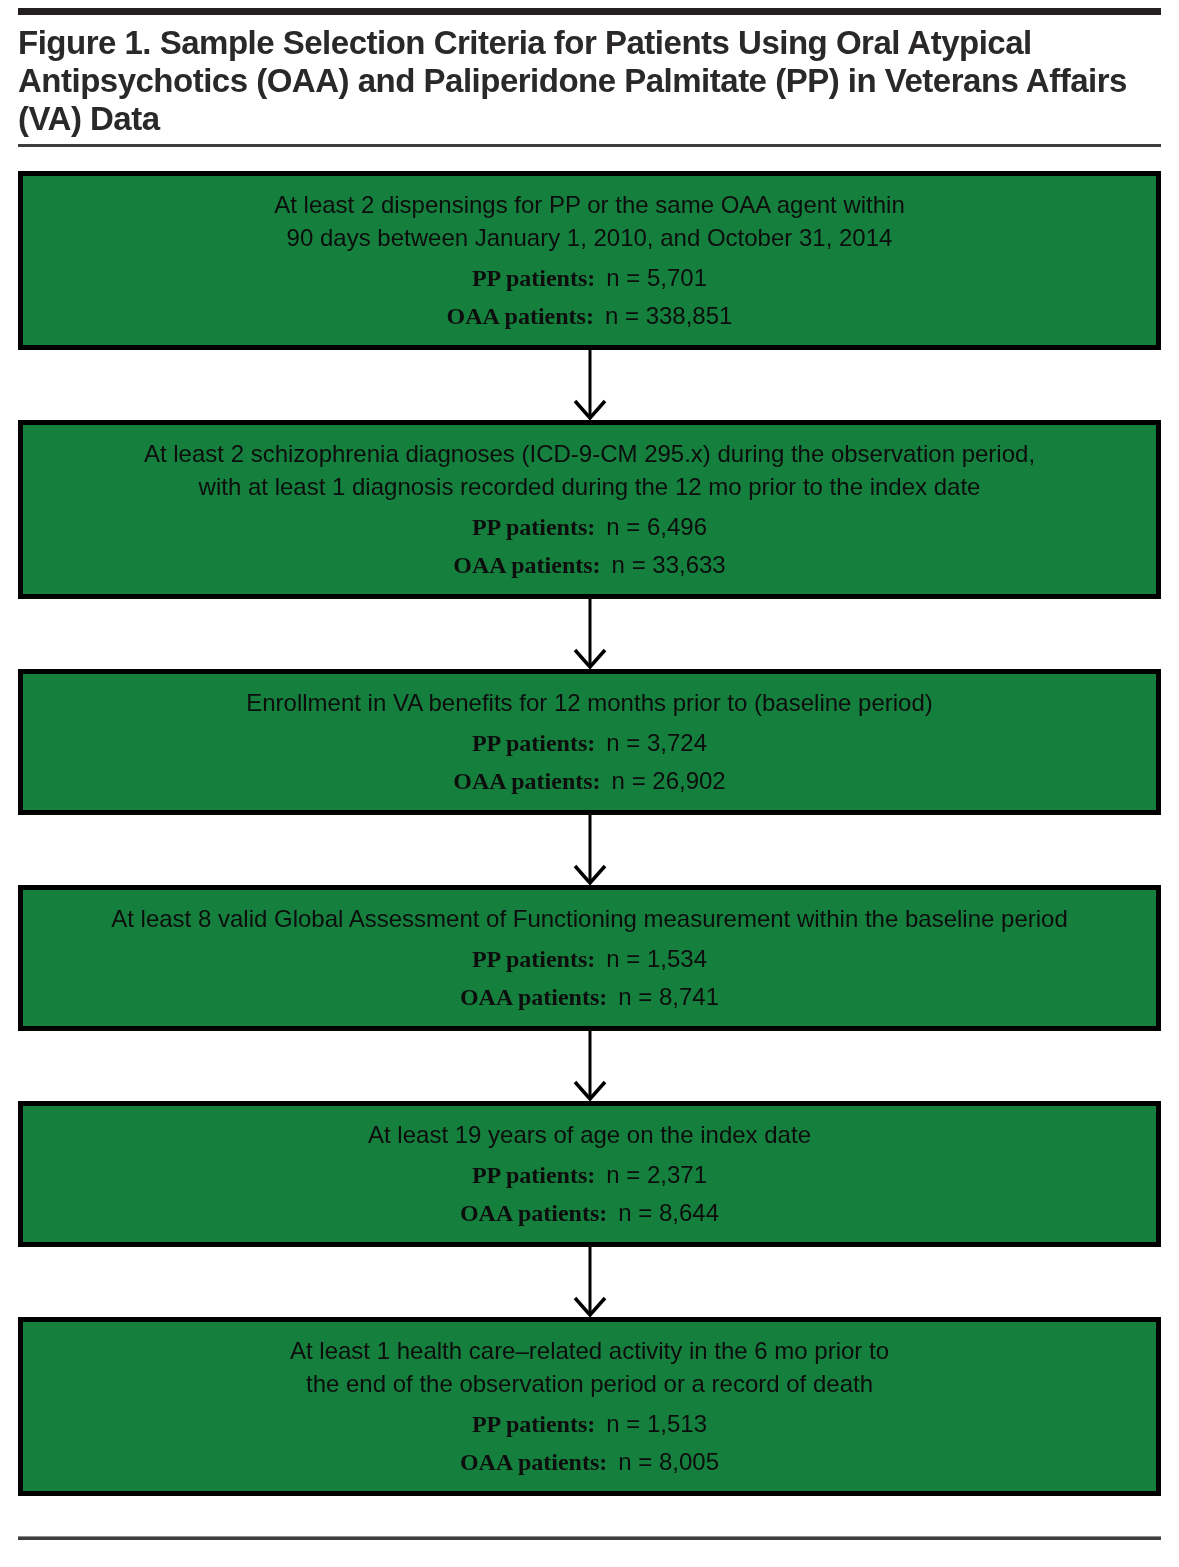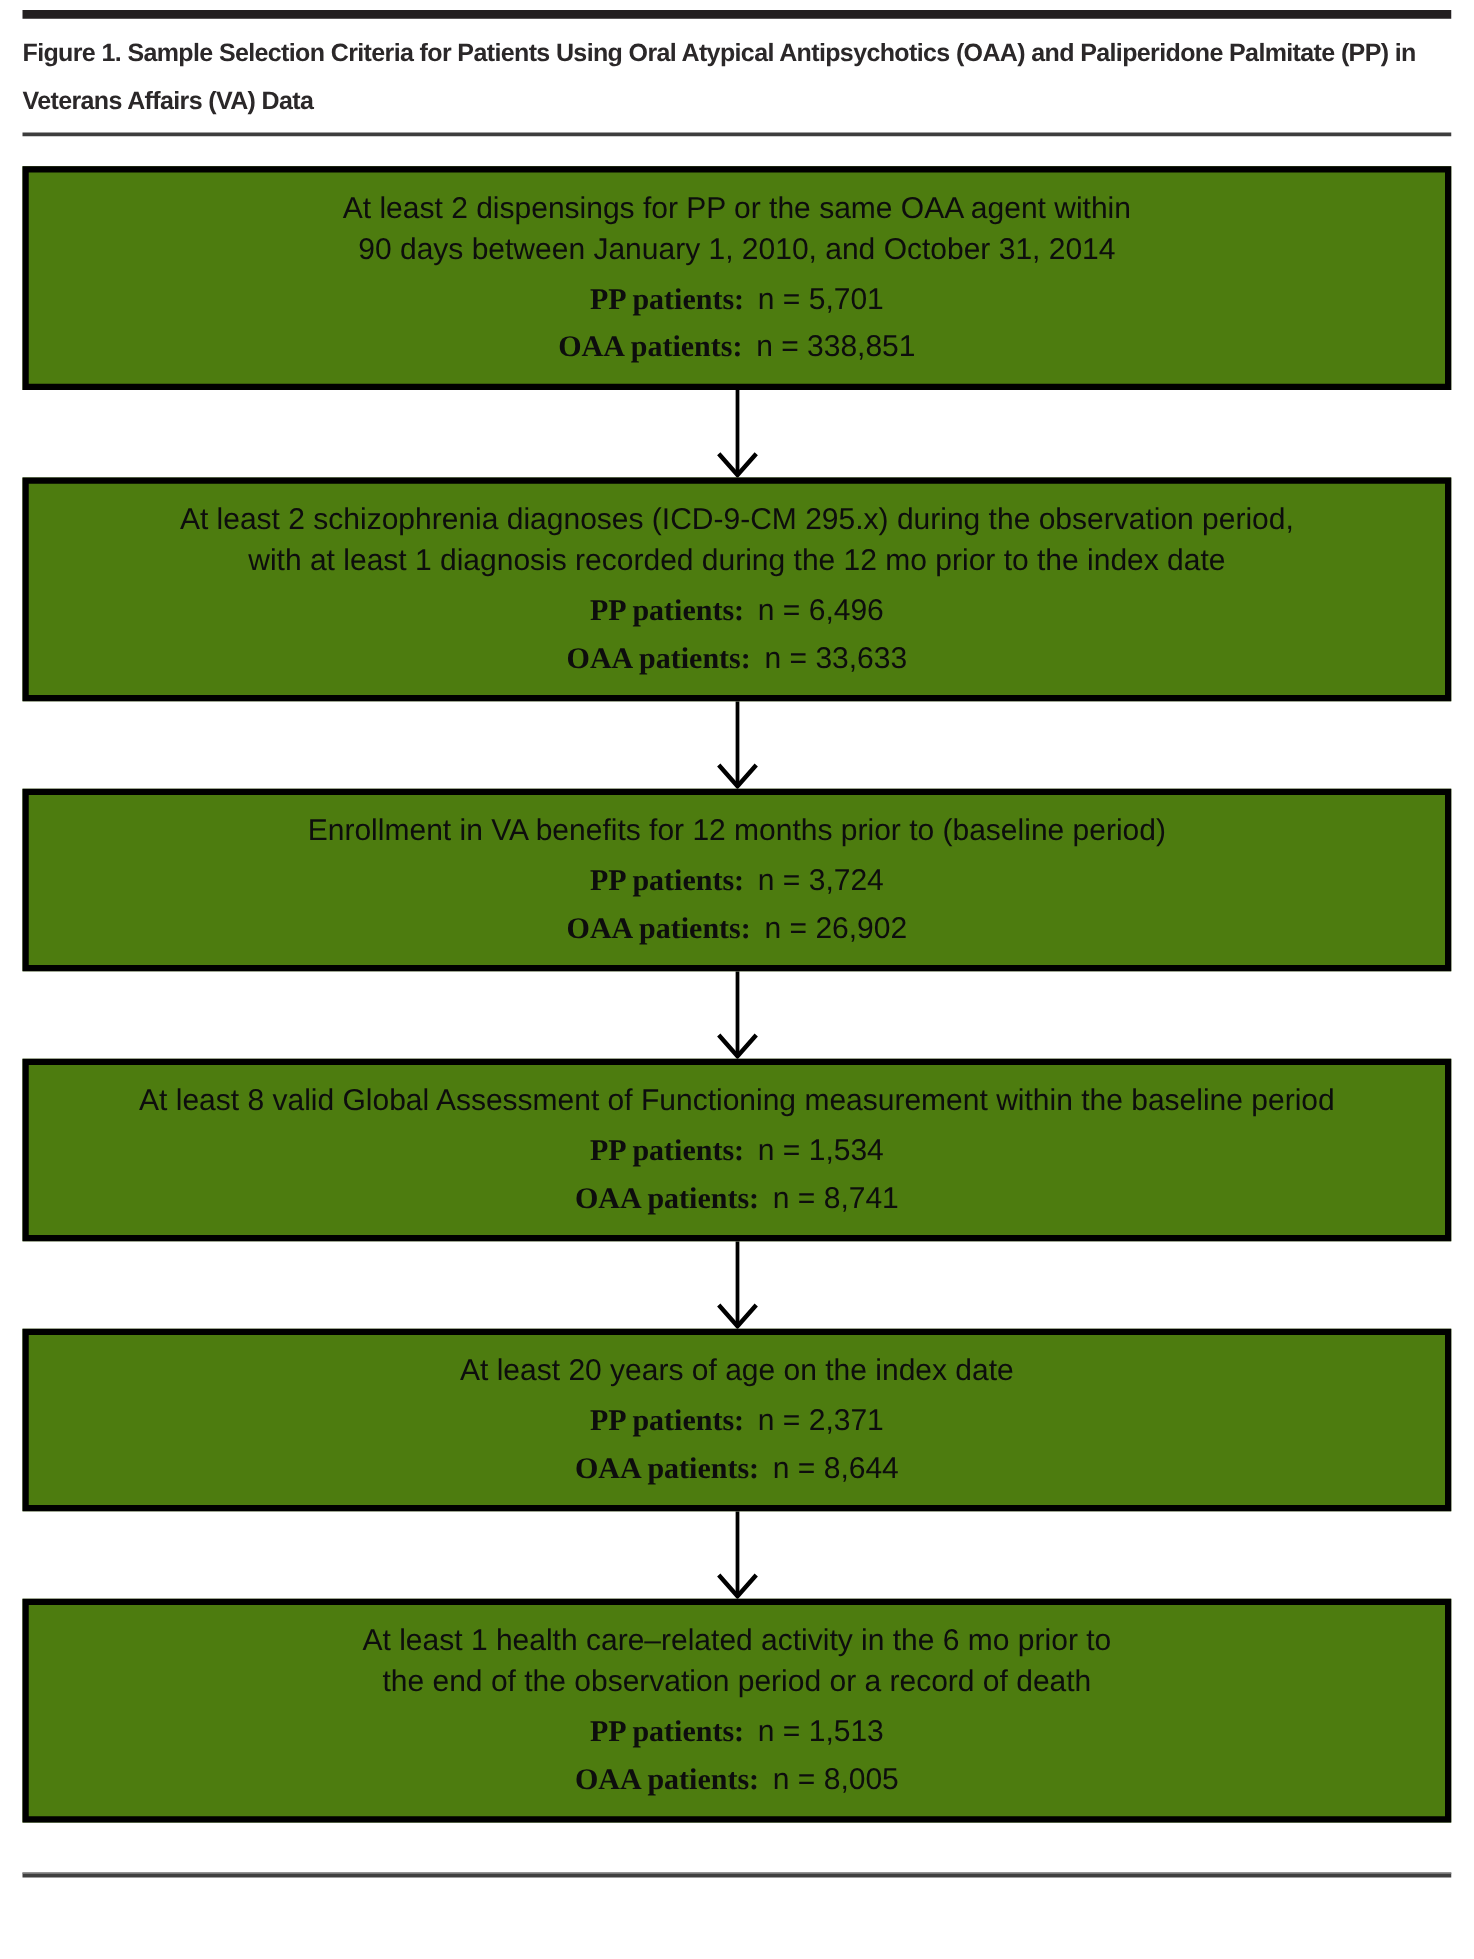--- a/index.html
+++ b/index.html
@@ -15,38 +15,38 @@
     overflow: hidden;
   }
   .page {
     padding: 8px 18px 0 18px;
   }
   .topbar {
     height: 7px;
     background: #231f20;
   }
   .figure-title {
-    font-size: 20px;
+    font-size: 33px;
     font-weight: bold;
     line-height: 38px;
     letter-spacing: -0.5px;
     color: #2b2829;
     margin: 9px 0 6px 0;
   }
   .title-rule {
     height: 3px;
     background: #3d3d3d;
     margin-bottom: 24px;
   }
   .flow {
     display: block;
   }
   .box {
     border: 5px solid #000000;
-    background: #4d7c0f;
+    background: #15803d;
     text-align: center;
     padding: 10px 4px;
     box-sizing: border-box;
   }
   .criteria {
     margin: 2px 0 5px 0;
   }
   .criteria-line {
     font-size: 24px;
     line-height: 33px;
@@ -166,21 +166,21 @@
 
     <div class="arrow-wrap">
       <svg width="44" height="70" viewBox="0 0 44 70">
         <line x1="22" y1="0" x2="22" y2="67" stroke="#000" stroke-width="3"></line>
         <polyline points="7,51 22,68 37,51" fill="none" stroke="#000" stroke-width="3.5"></polyline>
       </svg>
     </div>
 
     <div class="box">
       <div class="criteria">
-        <div class="criteria-line">At least 20 years of age on the index date</div>
+        <div class="criteria-line">At least 19 years of age on the index date</div>
       </div>
       <div class="n-line">
         <span class="n-label">PP patients:</span><span class="n-value">n = 2,371</span>
       </div>
       <div class="n-line">
         <span class="n-label">OAA patients:</span><span class="n-value">n = 8,644</span>
       </div>
     </div>
 
     <div class="arrow-wrap">

